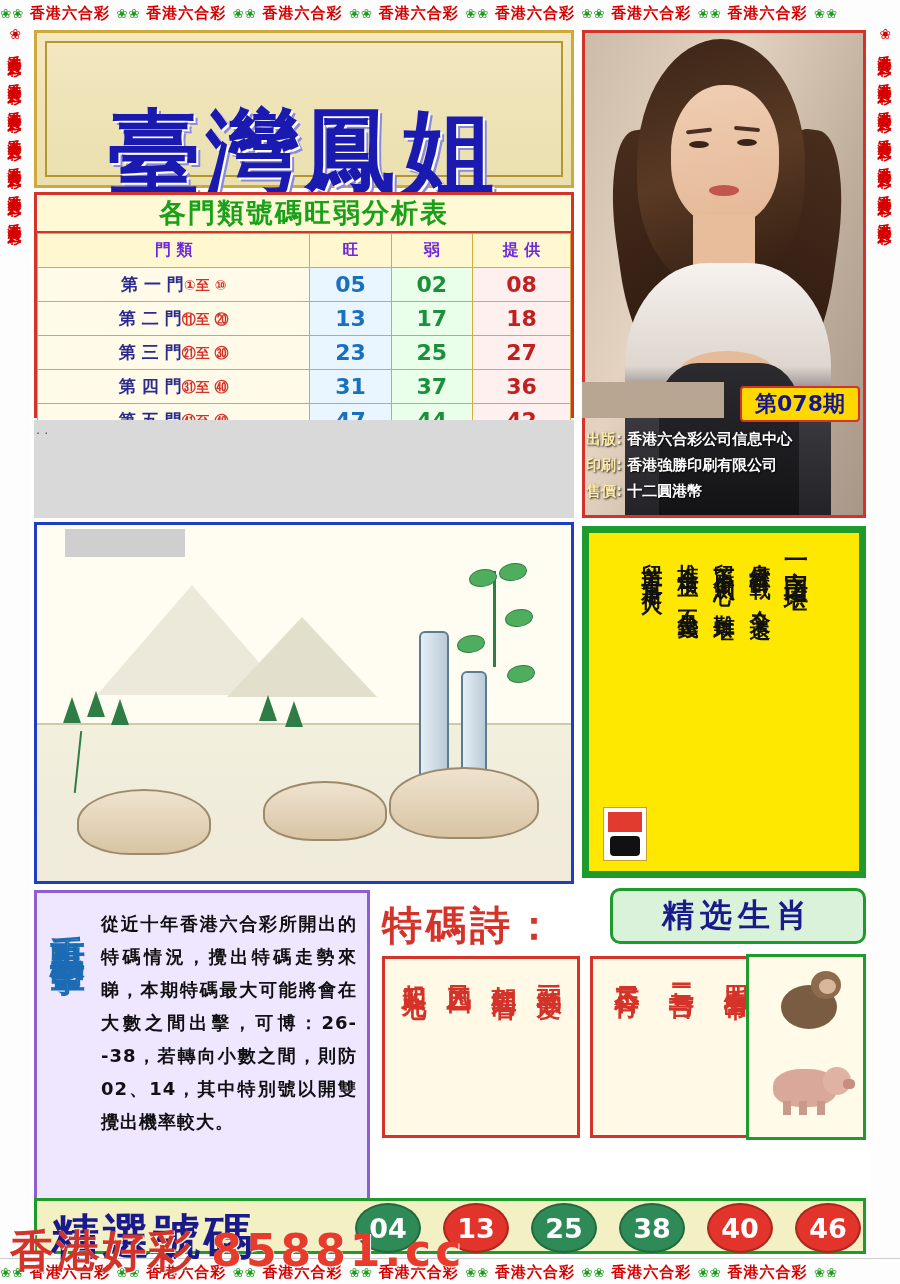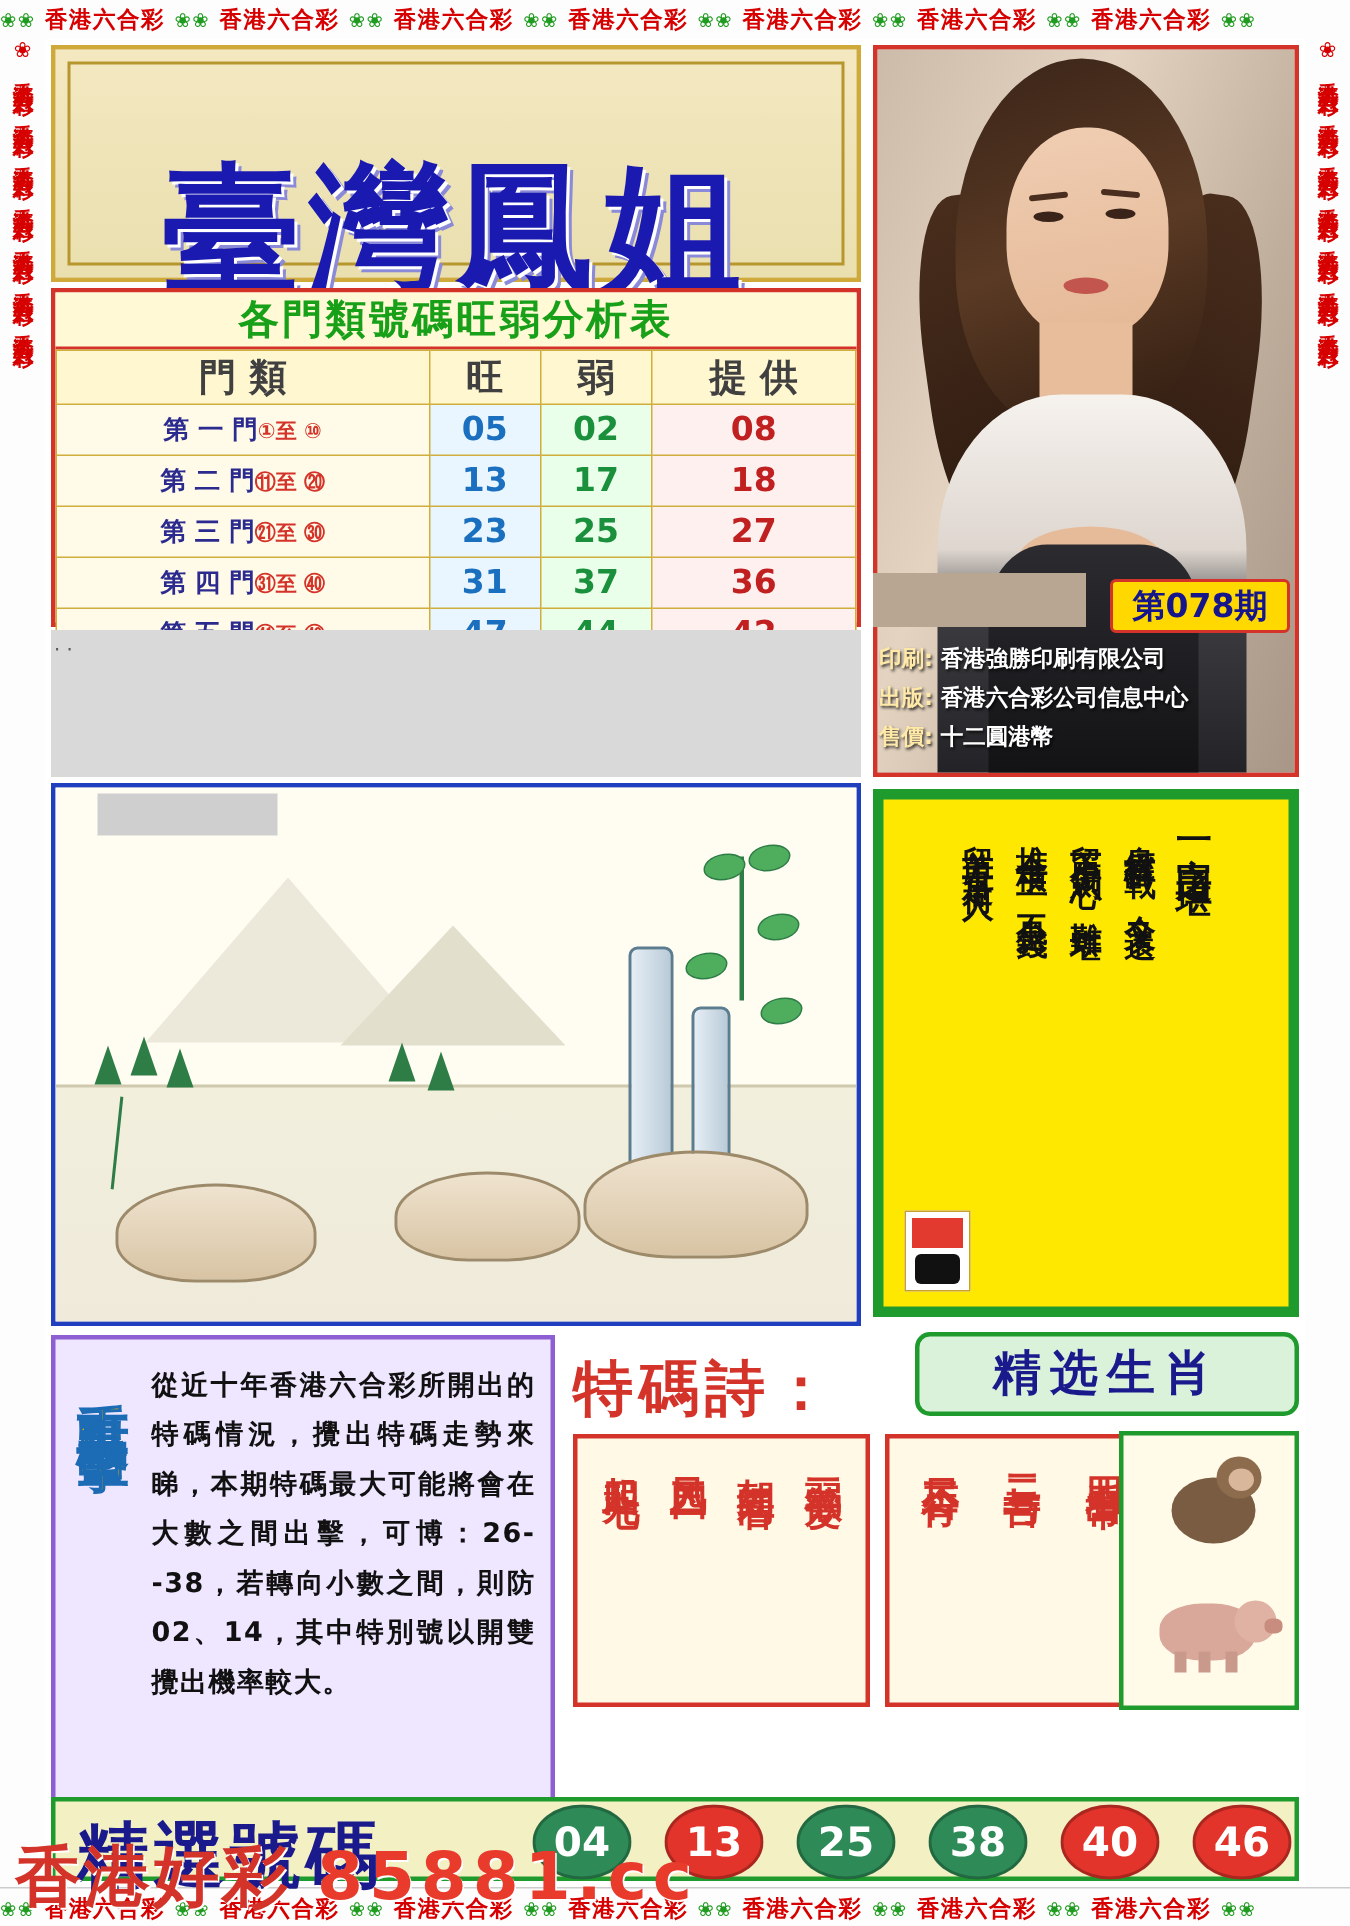--- a/index.html
+++ b/index.html
@@ -39,21 +39,21 @@
   }
 
   
   .table-block{position:absolute;left:4px;top:166px;width:540px;height:226px;
     background:#ffffff;border:3px solid #d4332a;box-sizing:border-box;}
   .table-head{height:36px;display:flex;align-items:center;justify-content:center;
     background:#fff9d6;border-bottom:2px solid #d4332a;
     font-size:27px;font-weight:bold;color:#18a018;letter-spacing:2px;}
   table.analysis{width:100%;border-collapse:collapse;font-size:19px;}
   table.analysis th,table.analysis td{border:1px solid #cfae3d;text-align:center;height:31px;}
-  table.analysis th{background:#fff7cf;color:#404040;font-weight:bold;font-size:25px;text-align:center;}
+  table.analysis th{background:#fff7cf;color:#6d28d9;font-weight:bold;font-size:16px;text-align:center;}
   table.analysis td.rowlabel{background:#fffbe8;color:#2b2b8f;font-weight:bold;font-size:17px;white-space:nowrap;}
   table.analysis td.rowlabel .rng{color:#d4332a;font-size:14px;}
   table.analysis td.num{background:#e9f6ff;color:#1a6fbf;font-weight:bold;font-size:22px;}
   table.analysis td.num.b{background:#eaffea;color:#1a8f3c;}
   table.analysis td.num.c{background:#fff0f0;color:#c02020;}
 
   
   .photo{position:absolute;left:552px;top:4px;width:284px;height:488px;
     border:3px solid #d4332a;box-sizing:border-box;overflow:hidden;
     background:linear-gradient(180deg,#c9b6a4 0%,#ddc9b4 45%,#b7a290 100%);}
@@ -274,26 +274,26 @@
       <div class="ph-neck"></div>
       <div class="ph-body"></div>
       <div class="ph-chest"></div>
       <div class="ph-dress"></div>
     </div>
     <div class="issue-mask"></div>
     <div class="issue-badge">第078期</div>
 
     <div class="imprint">
       <div>
+        <span class="lbl">出版:</span>
+        <span>香港六合彩公司信息中心</span>
+      </div>
+      <div>
         <span class="lbl">印刷:</span>
         <span>香港強勝印刷有限公司</span>
-      </div>
-      <div>
-        <span class="lbl">出版:</span>
-        <span>香港六合彩公司信息中心</span>
       </div>
       <div>
         <span class="lbl">售價:</span>
         <span>十二圓港幣</span>
       </div>
     </div>
 
     <div class="pic">
       <div class="sky"></div>
       <div class="ground"></div>

